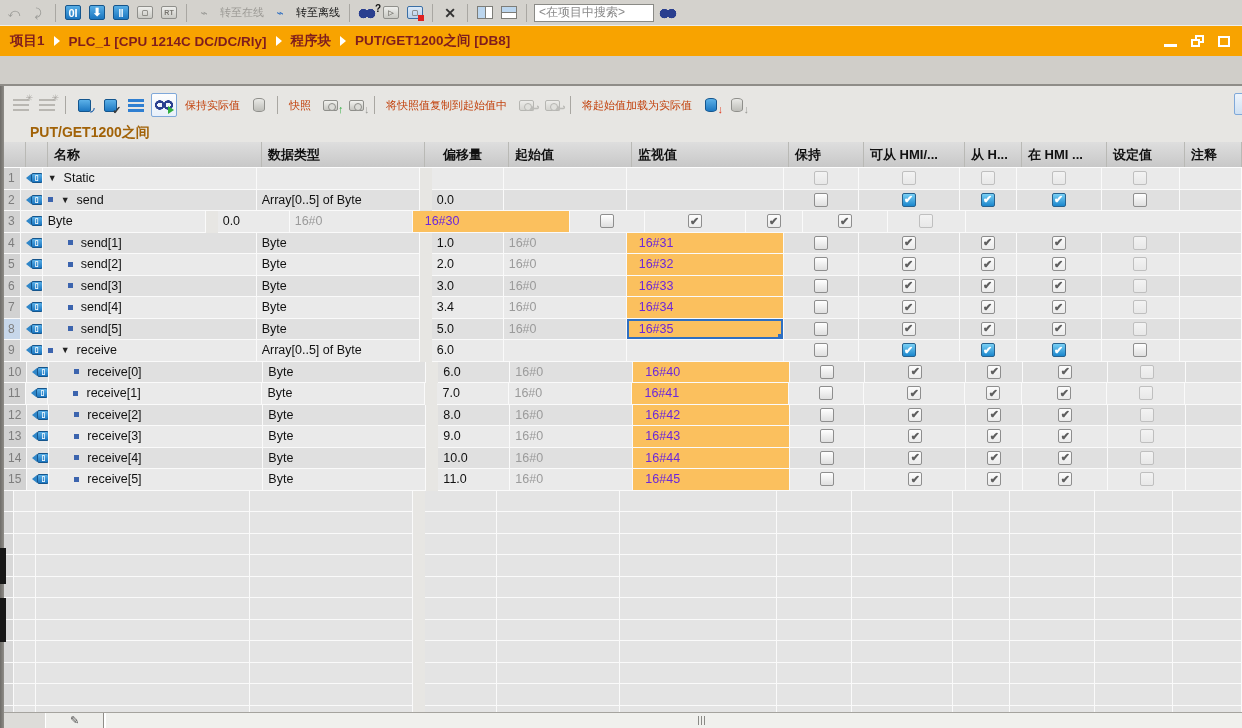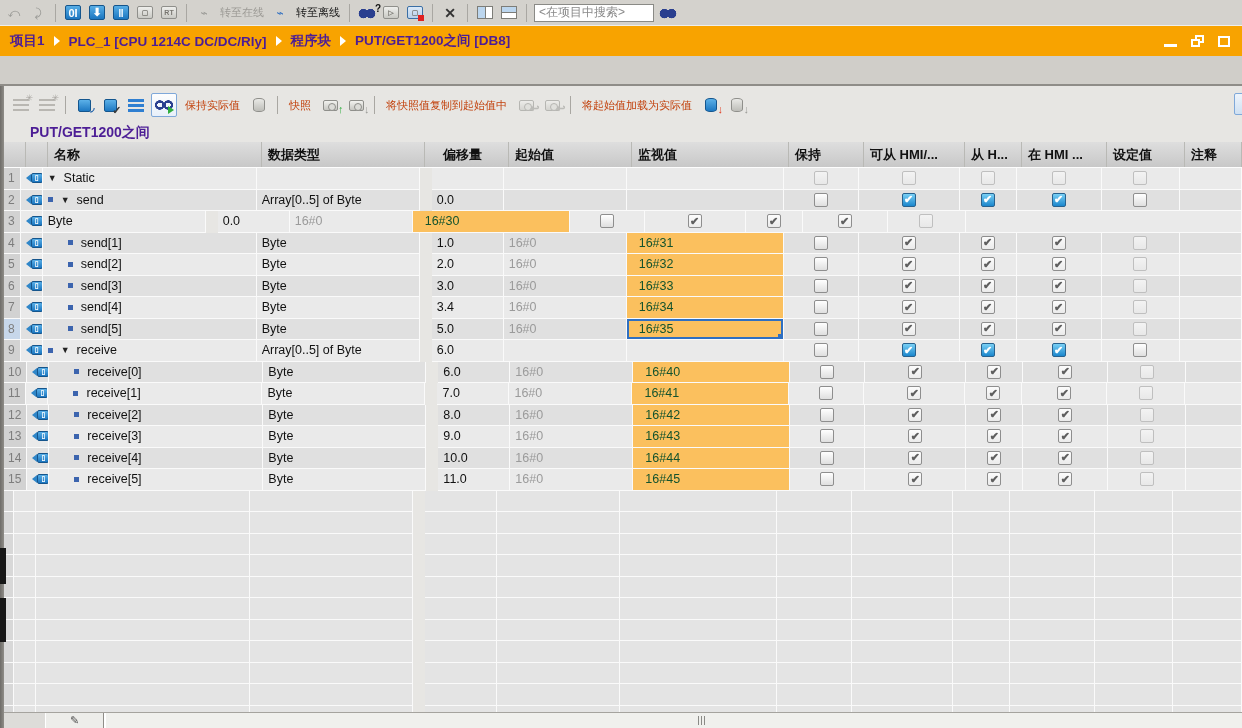--- a/index.html
+++ b/index.html
@@ -31,21 +31,21 @@
   .winpane { width:16px; height:13px; border:1px solid #7d7d78; background:#fff; display:flex; }
   .winpane i { flex:1; } .winpane .half { background:#bcd6ee; border-right:1px solid #7d7d78; }
   .winpane.h { flex-direction:column; } .winpane.h .half { border-right:none; border-bottom:1px solid #7d7d78; }
   .search-box { width:120px; height:18px; border:1px solid #8a8a86; background:#fff;
     font-size:12px; color:#8a8a8a; padding:0 4px; font-family:"Liberation Sans", sans-serif; }
   .red-dot { position:absolute; right:1px; bottom:2px; width:6px; height:6px; background:#e02020; }
 
   
   .breadcrumb { position:absolute; top:26px; left:0; right:0; height:30px; background:#F8A300;
     display:flex; align-items:center; padding:0 10px; color:#fff; }
-  .bc-item { font-size:13.5px; font-weight:bold; color:#4c1d95; white-space:nowrap; }
+  .bc-item { font-size:13.5px; font-weight:bold; color:#7f1d1d; white-space:nowrap; }
   .bc-arrow { width:0; height:0; border-left:6px solid #fff; border-top:5px solid transparent;
     border-bottom:5px solid transparent; margin:0 9px; flex:none; }
   .win-controls { margin-left:auto; display:flex; align-items:center; gap:14px; padding-right:2px; }
   .wc-min { width:13px; height:3px; background:#fff; margin-top:8px; }
   .wc-restore { position:relative; width:13px; height:12px; }
   .wc-restore .b { position:absolute; width:9px; height:8px; border:2px solid #fff; background:transparent; }
   .wc-restore .b1 { right:0; top:0; } .wc-restore .b2 { left:0; bottom:0; background:#F8A300; }
   .wc-close { width:12px; height:11px; border:2px solid #fff; }
 
   
@@ -86,21 +86,21 @@
   .cam { width:15px; height:11px; border-radius:2px; border:1px solid #8f8f8b;
     background:linear-gradient(#f2f2ef,#c6c6c1); position:relative; }
   .cam::before { content:""; position:absolute; left:4px; top:2px; width:6px; height:6px; border-radius:50%;
     border:1px solid #8f8f8b; background:#dcdcd8; }
   .cam .arr { position:absolute; right:-7px; bottom:-5px; font-size:11px; font-weight:bold; }
   .green { color:#2fae3e; } .red { color:#e03a1f; } .graytxt { color:#9a9a96; }
   .overflow-part { position:absolute; right:-12px; top:7px; width:20px; height:22px;
     border:1px solid #7fa8d9; background:linear-gradient(#eef4fb,#cfe0f2); border-radius:2px; }
 
   .etitle { height:18px; margin-left:4px; display:flex; align-items:flex-end; padding-left:26px;
-    font-size:14px; font-weight:bold; color:#4c1d95; background:#E7E6E3; }
+    font-size:14px; font-weight:bold; color:#a16207; background:#E7E6E3; }
 
   
   .thead { height:26px; margin-left:4px; display:flex; background:linear-gradient(#dedede,#c8c8c8);
     border-bottom:1px solid #fdfdfd; }
   .th { display:flex; align-items:center; padding:0 6px; font-size:13px; font-weight:bold; color:#111;
     border-right:1px solid #b9b9b5; white-space:nowrap; overflow:hidden; }
 
   .c-num { width:22px; flex:none; } .c-ico { width:22px; flex:none; }
   .c-name { width:214px; flex:none; } .c-type { width:163px; flex:none; }
   .c-off { width:72px; flex:none;margin-left:12px; } .c-start { width:123px; flex:none; }
@@ -111,21 +111,21 @@
 
   .trow { display:flex; height:21.5px; }
   .trow.odd .cell { background:#EAEAEA; } .trow.even .cell { background:#E0E0E0; }
   .trow.empty .cell { background:#E4E4E4; }
   .cell { border-right:1px solid #fafafa; border-bottom:1px solid #fafafa; display:flex;
     align-items:center; font-size:12.5px; color:#111; padding:0 5px; overflow:hidden; white-space:nowrap; }
   .cell.num { background:#D2D2D2 !important; color:#7d7d7d; font-size:12px; padding-left:4px; }
   .trow.empty .cell.num { background:#D8D8D8 !important; }
   .cell.num.sel { background:#C7D7EA !important; }
   .cell.startv { color:#9b9b9b; }
-  .cell.mon-val { background:#FBC05E !important; color:#14532d;padding-left:12px; }
+  .cell.mon-val { background:#FBC05E !important; color:#6d28d9;padding-left:12px; }
   .cell.selected { box-shadow:inset 0 0 0 2px #2f6fc1; position:relative; }
   .cell.selected::after { content:""; position:absolute; right:0; bottom:0; width:5px; height:5px; background:#2f6fc1; }
   .cbcell { justify-content:center; }
 
   .tag-icon { display:inline-flex; align-items:center; flex:none; }
   .tag-arrow { width:0; height:0; border-right:5px solid #2f86c8; border-top:4px solid transparent;
     border-bottom:4px solid transparent; }
   .tag-box { width:12px; height:10px; border-radius:2px; border:1px solid #15558c;
     background:linear-gradient(#58aee6,#1b76c0); color:#fff; font-size:7px; font-weight:bold;
     display:flex; align-items:center; justify-content:center; }

